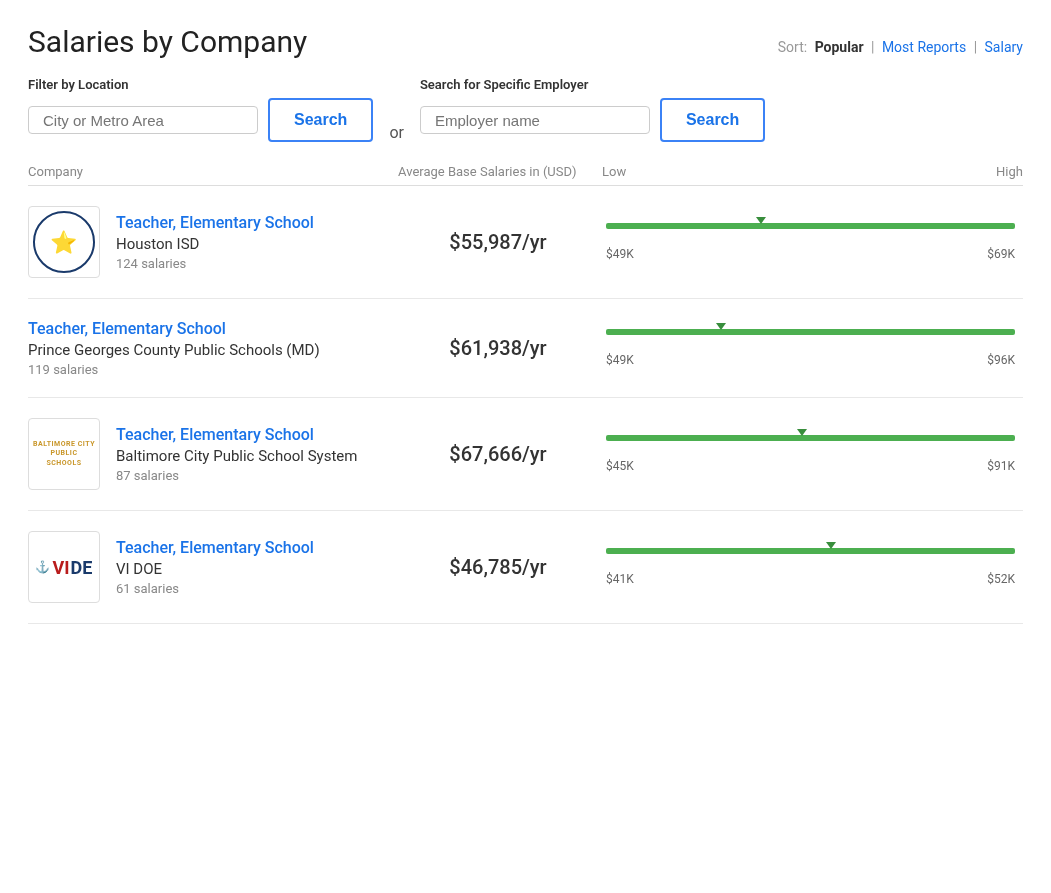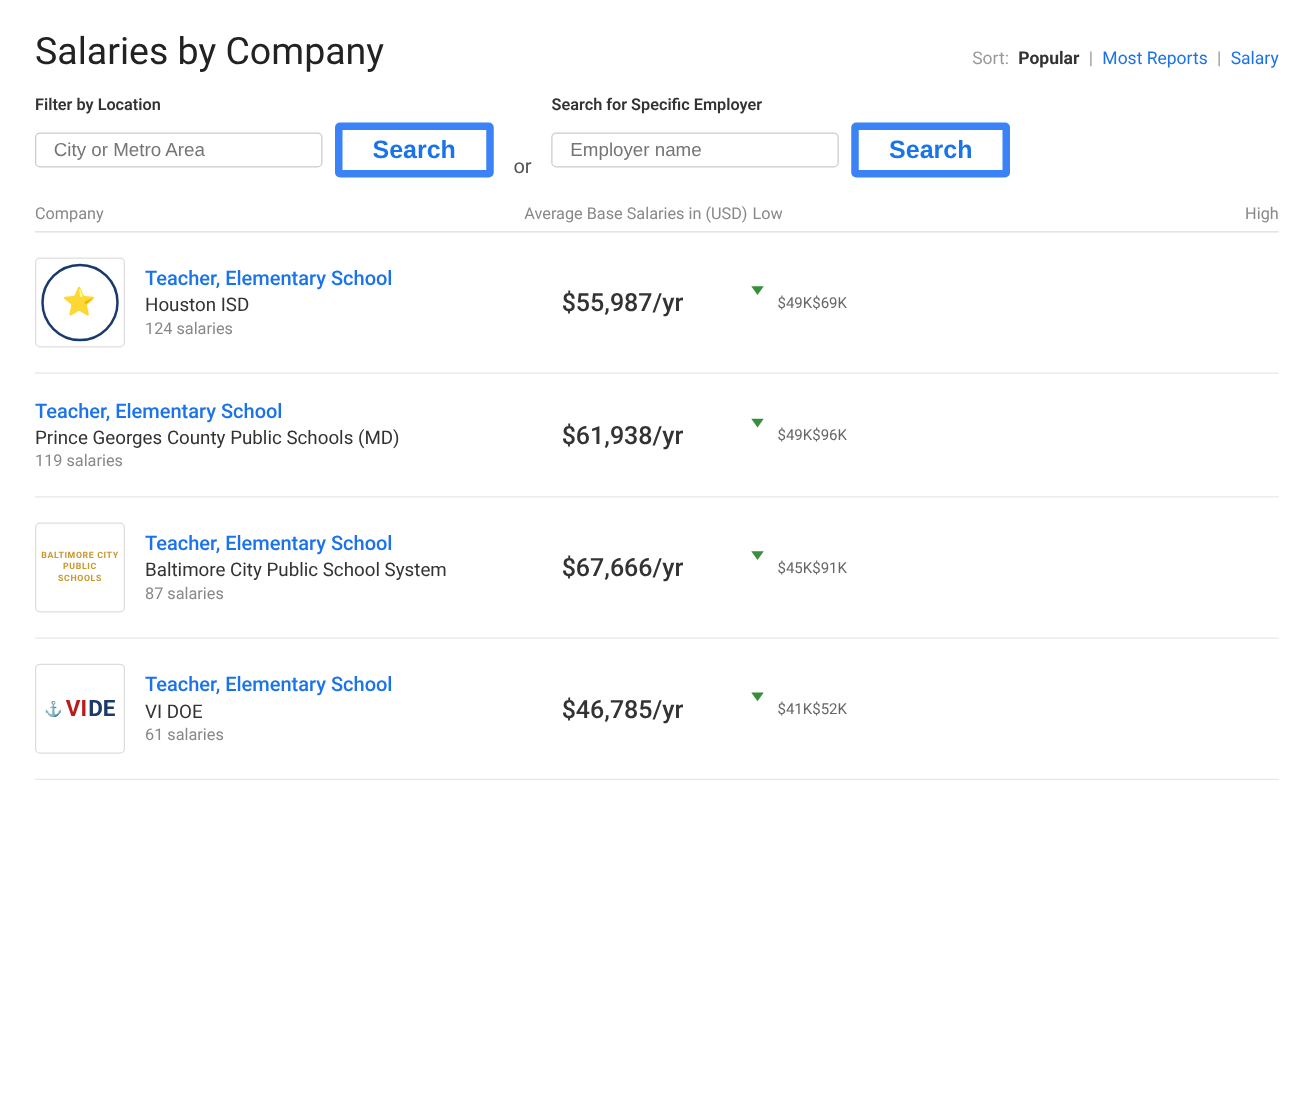--- a/index.html
+++ b/index.html
@@ -73,25 +73,25 @@
       border-radius: 4px;
       font-size: 15px;
       color: #999;
       width: 230px;
       outline: none;
     }
 
     .search-btn {
       height: 44px;
       padding: 0 24px;
-      border: 6px solid #3b82f6;
+      border: 2px solid #3b82f6;
       border-radius: 4px;
       background: #fff;
       color: #1a73e8;
-      font-size: 20px;
+      font-size: 16px;
       font-weight: 600;
       cursor: pointer;
       text-align: center;
     }
 
     .or-divider {
       font-size: 16px;
       color: #555;
       padding: 0 16px;
       padding-top: 20px;
@@ -113,21 +113,21 @@
     .table-header {
       display: grid;
       grid-template-columns: 370px 200px 1fr 80px;
       padding: 6px 0;
       border-bottom: 1px solid #ddd;
       font-size: 13px;
       color: #888;
     }
 
     .table-header .col-company { }
-    .table-header .col-avg { text-align: right; }
+    .table-header .col-avg { text-align: left; }
     .table-header .col-low { padding-left: 4px; }
     .table-header .col-high { text-align: right; }
 
     .salary-row {
       display: grid;
       grid-template-columns: 370px 200px 1fr 80px;
       padding: 20px 0;
       border-bottom: 1px solid #e8e8e8;
       align-items: center;
     }
@@ -174,21 +174,21 @@
     .avg-salary {
       font-size: 20px;
       font-weight: 500;
       color: #333;
       text-align: center;
     }
 
     .salary-bar-cell {
       grid-column: 3 / 5;
       display: flex;
-      flex-direction: row;
+      flex-direction: column;
       gap: 16px;
       padding: 0 8px;
     }
 
     .bar-container {
       position: relative;
       height: 6px;
       background: #4caf50;
       border-radius: 2px;
       margin-bottom: 2px;

